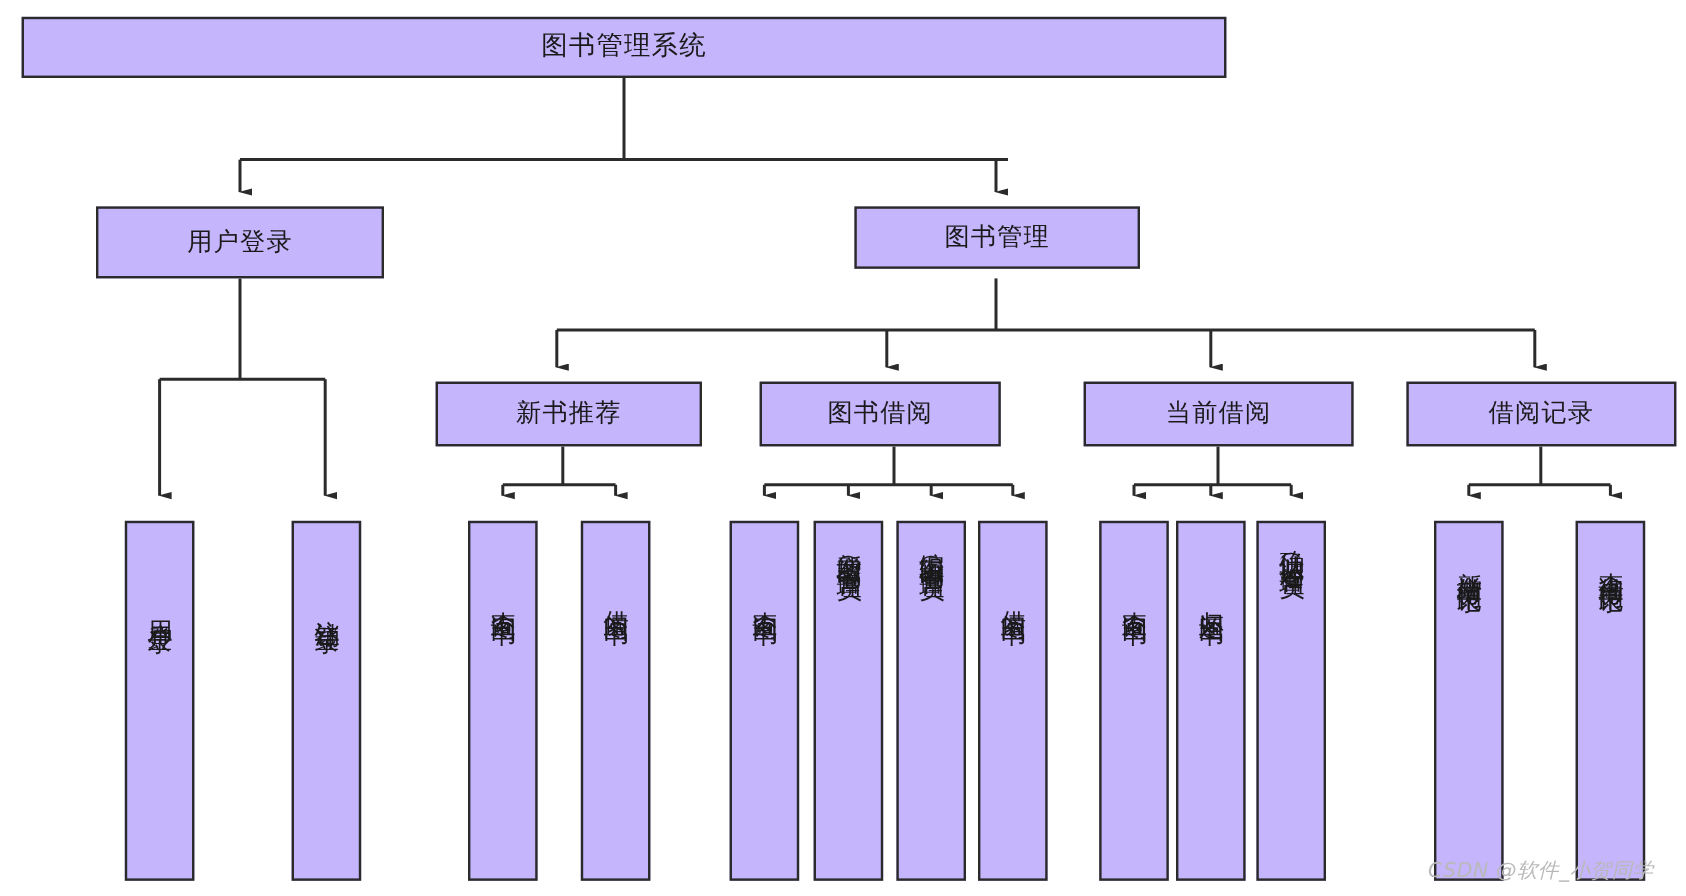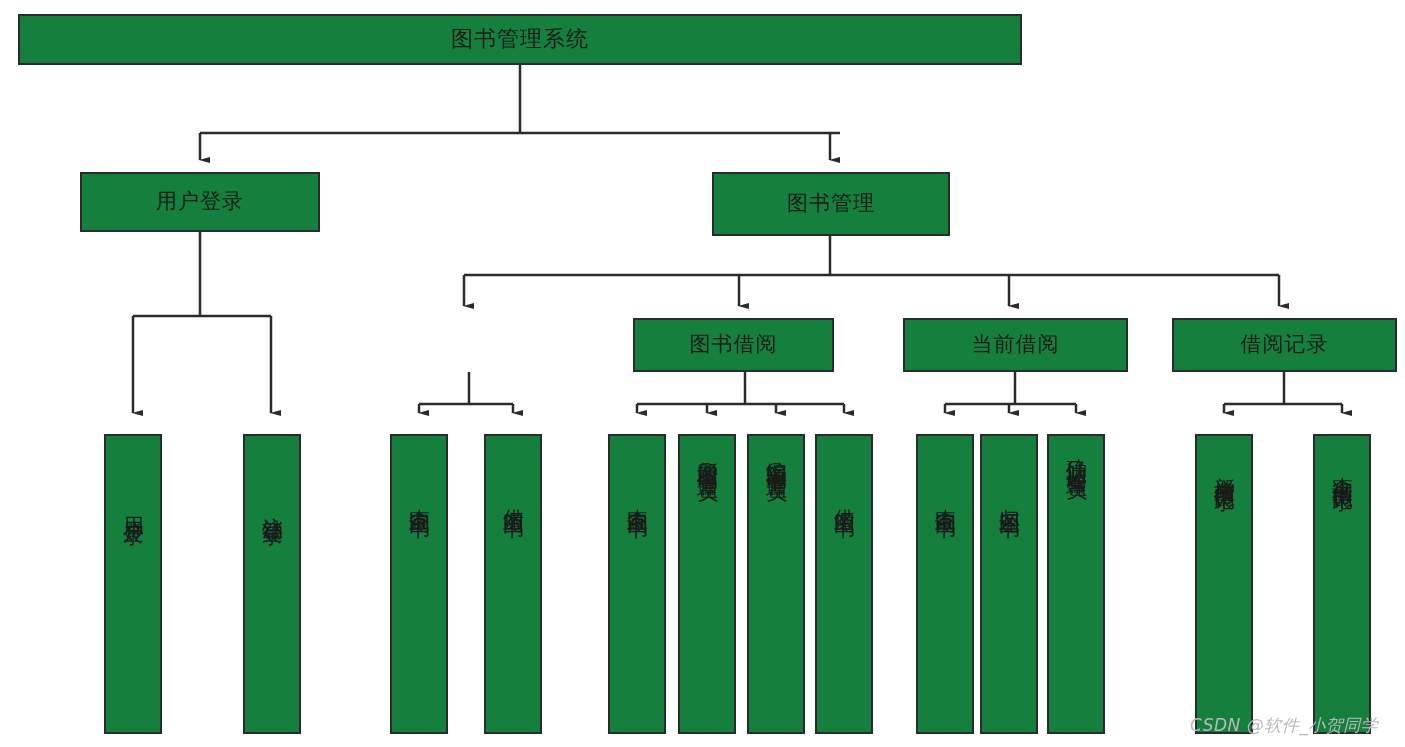--- a/index.html
+++ b/index.html
@@ -22,21 +22,21 @@
     left: 0;
     top: 0;
     width: 1405px;
     height: 747px;
     pointer-events: none;
   }
   .node {
     position: absolute;
     box-sizing: border-box;
     border: 2px solid #2b2b2b;
-    background: #15803d;
+    background: #c4b5fd;
     display: flex;
     align-items: center;
     justify-content: center;
     color: #1a1a1a;
   }
   .node .label {
     display: block;
     text-align: center;
     line-height: 1.12;
     letter-spacing: 1px;
@@ -124,24 +124,27 @@
     </g>
   </svg>
 
   <div class="node horiz root" style="left:18px; top:14px; width:1004px; height:51px;">
     <span class="label">图书管理系统</span>
   </div>
 
   <div class="node horiz" style="left:80px; top:172px; width:240px; height:60px;">
     <span class="label">用户登录</span>
   </div>
-  <div class="node horiz" style="left:712px; top:172px; width:238px; height:64px;">
+  <div class="node horiz" style="left:712px; top:172px; width:238px; height:52px;">
     <span class="label">图书管理</span>
   </div>
 
+  <div class="node horiz" style="left:363px; top:318px; width:222px; height:54px;">
+    <span class="label">新书推荐</span>
+  </div>
   <div class="node horiz" style="left:633px; top:318px; width:201px; height:54px;">
     <span class="label">图书借阅</span>
   </div>
   <div class="node horiz" style="left:903px; top:318px; width:225px; height:54px;">
     <span class="label">当前借阅</span>
   </div>
   <div class="node horiz" style="left:1172px; top:318px; width:225px; height:54px;">
     <span class="label">借阅记录</span>
   </div>
 

